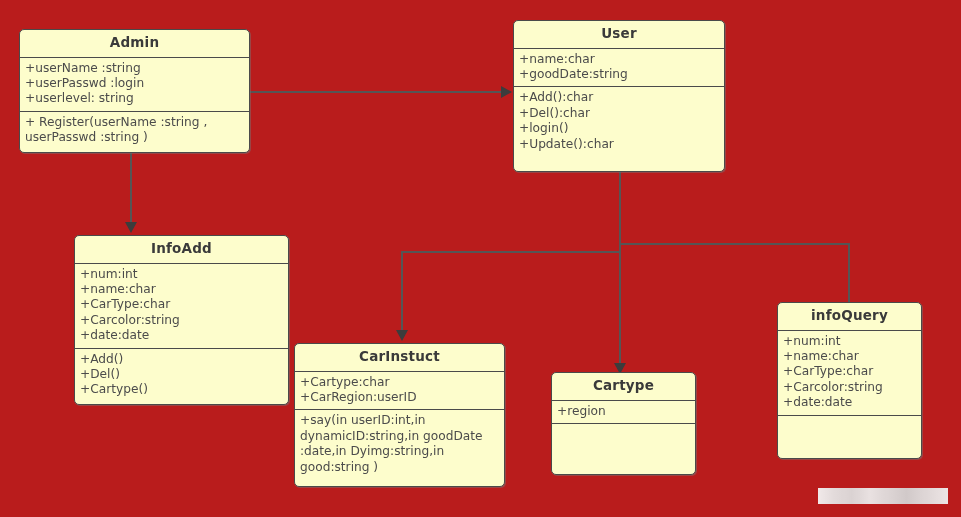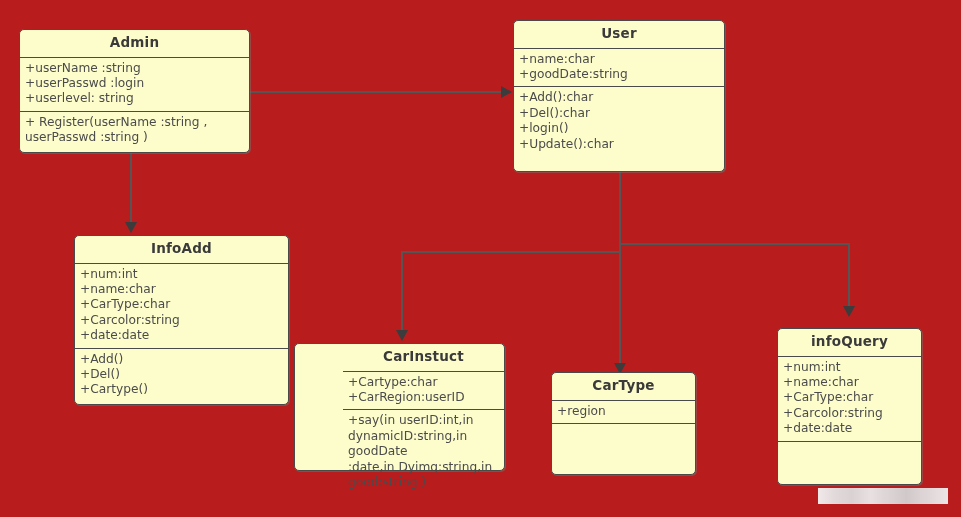--- a/index.html
+++ b/index.html
@@ -146,43 +146,43 @@
       <div class="uml-line">+Carcolor:string</div>
       <div class="uml-line">+date:date</div>
     </div>
     <div class="uml-compartment">
       <div class="uml-line">+Add()</div>
       <div class="uml-line">+Del()</div>
       <div class="uml-line">+Cartype()</div>
     </div>
   </div>
 
-  <div class="uml-class" style="left:294px; top:343px; width:211px; height:128px;padding-left:48px;">
+  <div class="uml-class" style="left:294px; top:343px; width:211px; height:144px;">
     <div class="uml-title">CarInstuct</div>
     <div class="uml-compartment">
       <div class="uml-line">+Cartype:char</div>
       <div class="uml-line">+CarRegion:userID</div>
     </div>
     <div class="uml-compartment">
       <div class="uml-line">+say(in userID:int,in
 dynamicID:string,in goodDate
 :date,in Dyimg:string,in
 good:string )</div>
     </div>
   </div>
 
   <div class="uml-class" style="left:551px; top:372px; width:145px; height:103px;">
-    <div class="uml-title">CarType</div>
+    <div class="uml-title">Cartype</div>
     <div class="uml-compartment">
       <div class="uml-line">+region</div>
     </div>
     <div class="uml-compartment empty"></div>
   </div>
 
-  <div class="uml-class" style="left:777px; top:328px; width:145px; height:157px;">
+  <div class="uml-class" style="left:777px; top:302px; width:145px; height:157px;">
     <div class="uml-title">infoQuery</div>
     <div class="uml-compartment">
       <div class="uml-line">+num:int</div>
       <div class="uml-line">+name:char</div>
       <div class="uml-line">+CarType:char</div>
       <div class="uml-line">+Carcolor:string</div>
       <div class="uml-line">+date:date</div>
     </div>
     <div class="uml-compartment empty"></div>
   </div>

